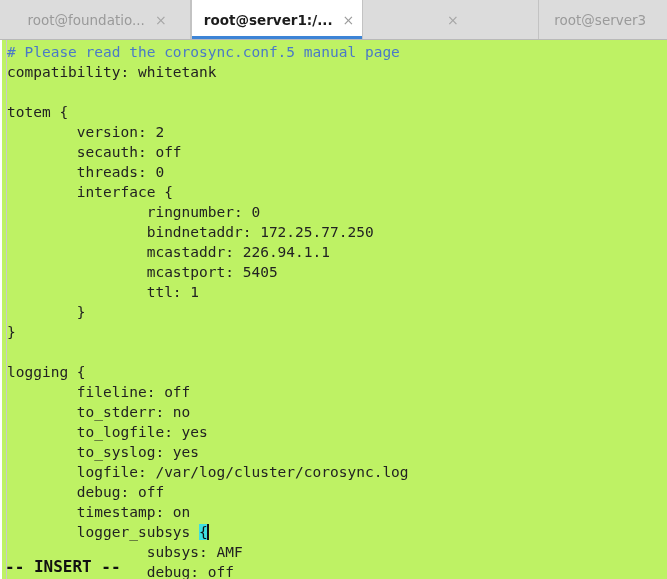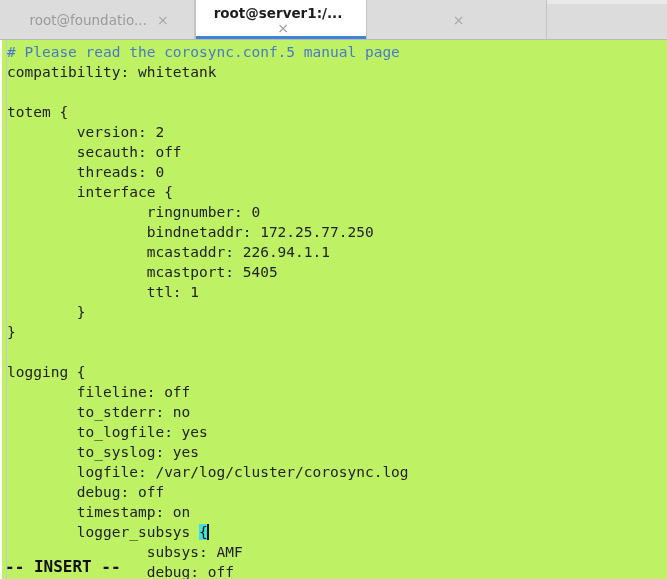--- a/index.html
+++ b/index.html
@@ -70,21 +70,21 @@
     font-family: "DejaVu Sans", sans-serif;
     font-size: 14px;
     font-weight: normal;
     color: #a6a6a6;
     line-height: 1;
     padding-bottom: 1px;
   }
   .tab.active .tab-close { color: #9b9b9b; }
 
   .tab-t1 { width: 195px; }
-  .tab-t2 { width: 172px; flex-direction: column; }
+  .tab-t2 { width: 172px; }
   .tab-t3 { width: 180px; }
   .tab-t4 { width: 130px; border-right: none; }
 
   
   #terminal {
     position: absolute;
     left: 2px;
     top: 40px;
     width: 667px;
     height: 539px;
@@ -158,20 +158,23 @@
     <span class="tab-label">root@foundatio...</span>
     <span class="tab-close">×</span>
   </div>
   <div class="tab tab-t2 active">
     <span class="tab-label">root@server1:/...</span>
     <span class="tab-close">×</span>
   </div>
   <div class="tab tab-t3">
     <span class="tab-close">×</span>
   </div>
+  <div class="tab tab-t4">
+    <span class="tab-label">root@server3</span>
+  </div>
 </div>
 
 <div id="terminal">
   <div id="left-rule"></div>
   <div id="left-thumb"></div>
 
   <div id="screen"><div class="row"><span class="comment"># Please read the corosync.conf.5 manual page</span></div><div class="row"><span>compatibility: whitetank</span></div><div class="row"><span>&nbsp;</span></div><div class="row"><span>totem {</span></div><div class="row"><span>        version: 2</span></div><div class="row"><span>        secauth: off</span></div><div class="row"><span>        threads: 0</span></div><div class="row"><span>        interface {</span></div><div class="row"><span>                ringnumber: 0</span></div><div class="row"><span>                bindnetaddr: 172.25.77.250</span></div><div class="row"><span>                mcastaddr: 226.94.1.1</span></div><div class="row"><span>                mcastport: 5405</span></div><div class="row"><span>                ttl: 1</span></div><div class="row"><span>        }</span></div><div class="row"><span>}</span></div><div class="row"><span>&nbsp;</span></div><div class="row"><span>logging {</span></div><div class="row"><span>        fileline: off</span></div><div class="row"><span>        to_stderr: no</span></div><div class="row"><span>        to_logfile: yes</span></div><div class="row"><span>        to_syslog: yes</span></div><div class="row"><span>        logfile: /var/log/cluster/corosync.log</span></div><div class="row"><span>        debug: off</span></div><div class="row"><span>        timestamp: on</span></div><div class="row"><span>        logger_subsys </span><span class="hl">{</span><span class="cursor"></span></div><div class="row"><span>                subsys: AMF</span></div><div class="row"><span>                debug: off</span></div></div>
 
   <div id="statusline">-- INSERT --</div>
 

